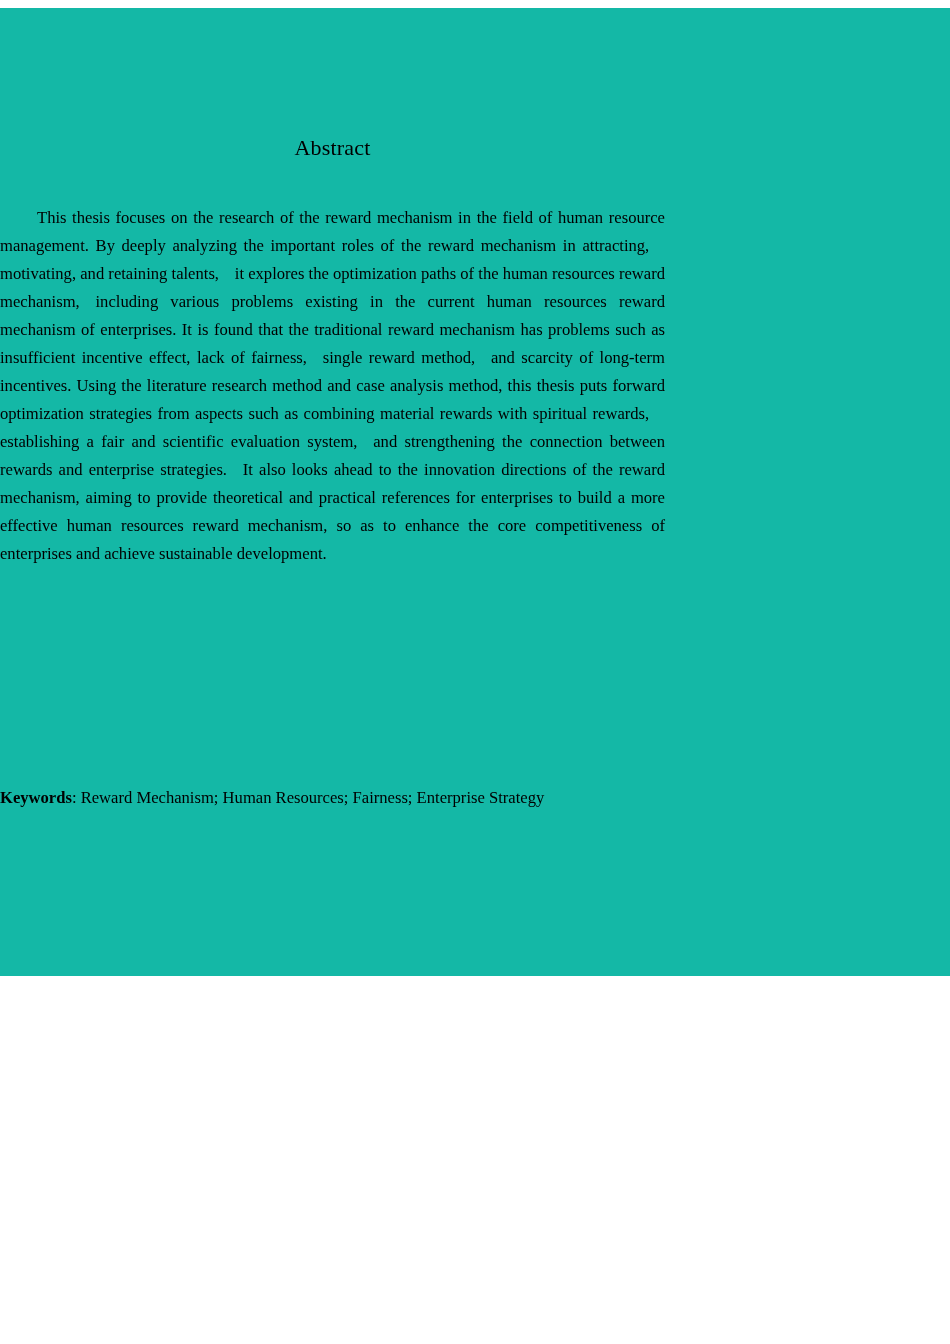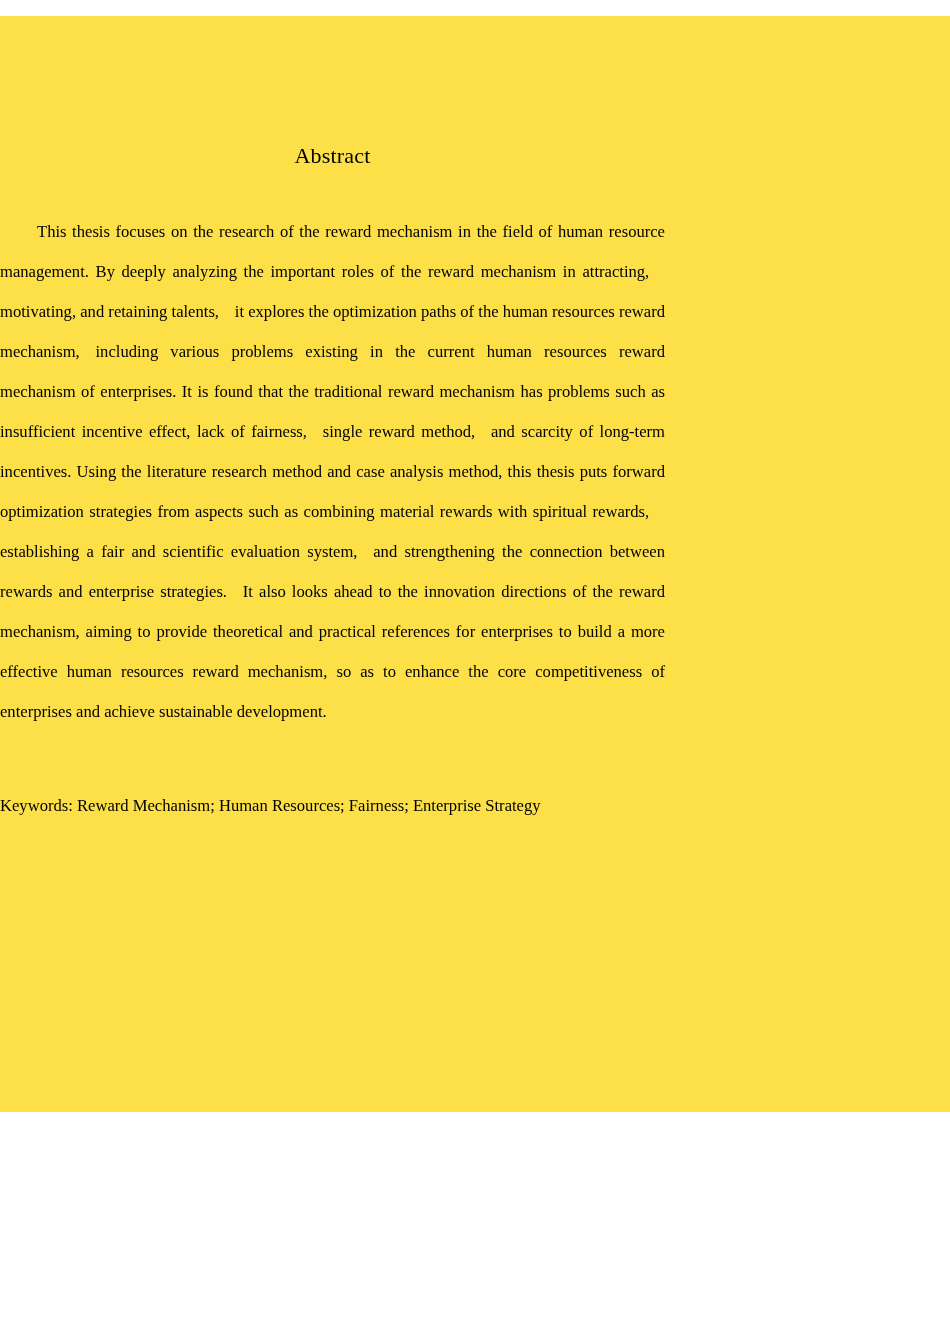--- a/index.html
+++ b/index.html
@@ -4,23 +4,23 @@
 <style>
   html, body {
     margin: 0;
     padding: 0;
     background: #ffffff;
   }
 
   .page {
     position: relative;
     width: 950px;
-    height: 1096px;
-    margin: 16px auto;
-    background: #fde047;
+    height: 968px;
+    margin: 8px auto;
+    background: #14b8a6;
     color: #000000;
     font-family: "Liberation Serif", "DejaVu Serif", serif;
     overflow: hidden;
   }
 
   .doc-title {
     margin: 0;
     padding: 0;
     text-align: center;
     font-size: 22px;
@@ -32,21 +32,21 @@
     width: 665px;
     letter-spacing: 0.2px;
   }
 
   .abstract-body {
     position: absolute;
     left: 0;
     top: 196px;
     width: 665px;
     font-size: 16.6px;
-    line-height: 40px;
+    line-height: 28px;
     text-align: justify;
     text-justify: inter-word;
     text-indent: 37px;
     margin: 0;
     hyphens: none;
     -webkit-hyphens: none;
   }
 
   
   .wsp {
@@ -60,21 +60,21 @@
     top: 777px;
     width: 665px;
     font-size: 16.6px;
     line-height: 25px;
     text-align: left;
     text-indent: 0;
     margin: 0;
   }
 
   .keywords-label {
-    font-weight: normal;
+    font-weight: bold;
   }
 
   .page-number {
     position: absolute;
     left: 0;
     top: 1229px;
     width: 950px;
     text-align: center;
     font-size: 14px;
     line-height: 1;

